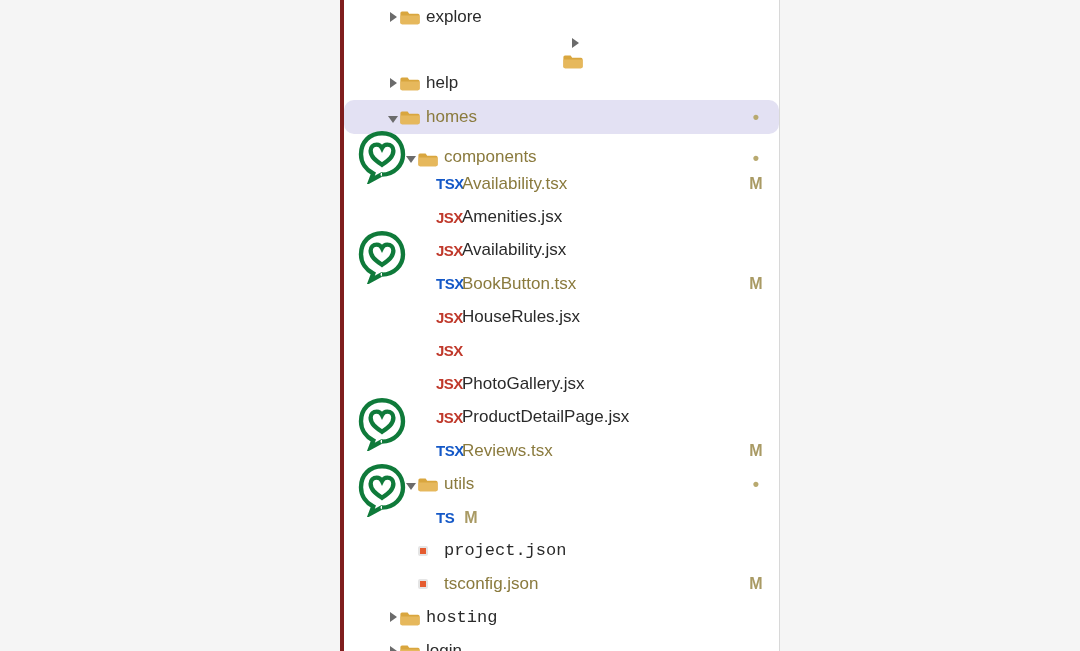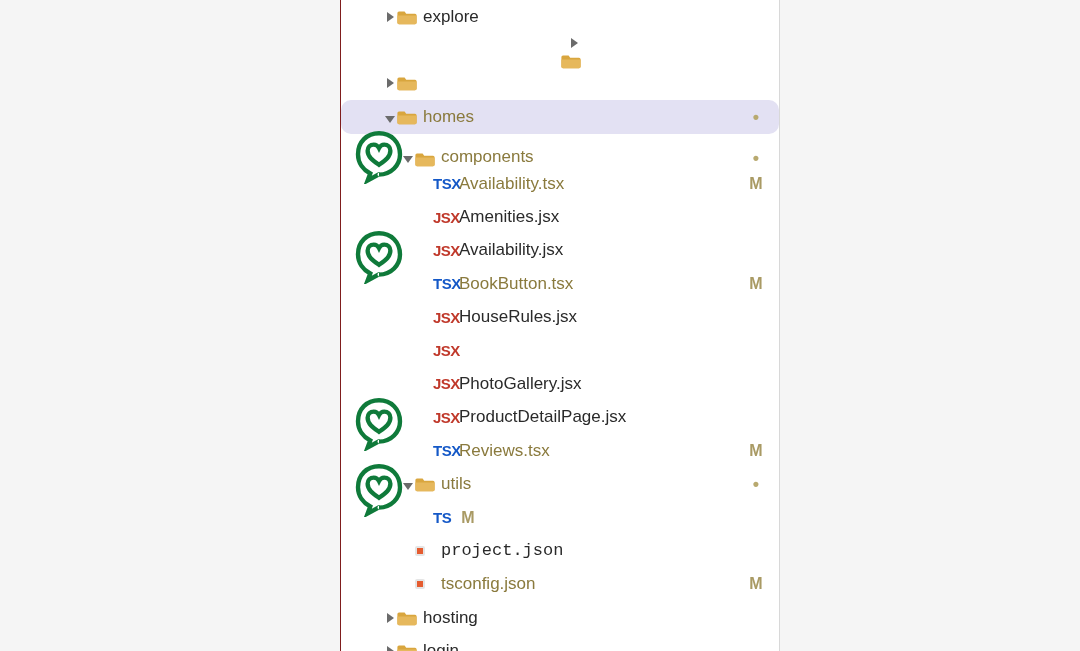--- a/index.html
+++ b/index.html
@@ -13,21 +13,21 @@
     overflow: hidden;
     position: relative;
   }
   .panel {
     position: absolute;
     left: 340px;
     top: 0;
     width: 440px;
     height: 651px;
     background: #ffffff;
-    border-left: 1px solid #7f1d1d;
+    border-left: 4px solid #7f1d1d;
     border-right: 1px solid #d8d8d8;
     overflow: hidden;
   }
   .row {
     display: flex;
     align-items: center;
     height: 33.4px;
     font-size: 17px;
     position: relative;
     padding-right: 14px;
@@ -140,20 +140,21 @@
       <div class="row" style="padding-left: 42px;">
         <span class="arrow-cell">
           <span class="arrow-closed"></span>
         </span>
         <span class="icon-cell">
           <svg class="folder" viewBox="0 0 24 20">
             <path fill="#d9a63e" d="M2 3h7l2 3h11a2 2 0 0 1 2 2v9a2 2 0 0 1-2 2H2a2 2 0 0 1-2-2V5a2 2 0 0 1 2-2z"></path>
             <path fill="#e6b85c" d="M0 8h24v9a2 2 0 0 1-2 2H2a2 2 0 0 1-2-2z"></path>
           </svg>
         </span>
+        <span class="label folder-label">help</span>
         <span class="status"></span>
       </div>
       <div class="row selected" style="padding-left: 42px; border-radius: 10px;">
         <span class="arrow-cell">
           <span class="arrow-open"></span>
         </span>
         <span class="icon-cell">
           <svg class="folder" viewBox="0 0 24 20">
             <path fill="#d9a63e" d="M2 3h7l2 3h11a2 2 0 0 1 2 2v9a2 2 0 0 1-2 2H2a2 2 0 0 1-2-2V5a2 2 0 0 1 2-2z"></path>
             <path fill="#e6b85c" d="M0 8h24v9a2 2 0 0 1-2 2H2a2 2 0 0 1-2-2z"></path>
@@ -291,21 +292,21 @@
         <span class="status"></span>
       </div>
       <div class="row" style="padding-left: 60px;">
         <span class="arrow-cell"></span>
         <span class="icon-cell">
           <span class="json-dot"></span>
         </span>
         <span class="label changed-label">tsconfig.json</span>
         <span class="status">M</span>
       </div>
-      <div class="row" style="padding-left: 42px;">
+      <div class="row" style="padding-left: 42px; font-family: Liberation Mono, monospace;">
         <span class="arrow-cell">
           <span class="arrow-closed"></span>
         </span>
         <span class="icon-cell">
           <svg class="folder" viewBox="0 0 24 20">
             <path fill="#d9a63e" d="M2 3h7l2 3h11a2 2 0 0 1 2 2v9a2 2 0 0 1-2 2H2a2 2 0 0 1-2-2V5a2 2 0 0 1 2-2z"></path>
             <path fill="#e6b85c" d="M0 8h24v9a2 2 0 0 1-2 2H2a2 2 0 0 1-2-2z"></path>
           </svg>
         </span>
         <span class="label folder-label">hosting</span>

